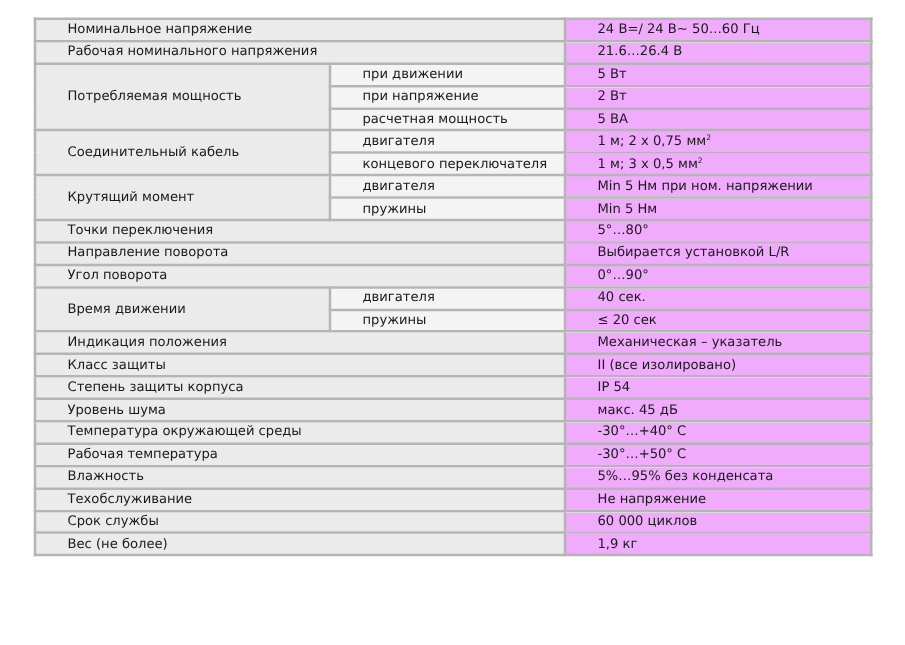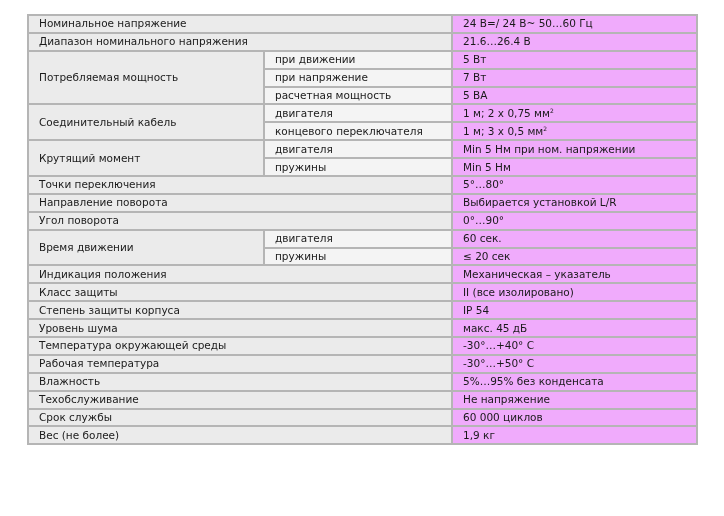--- a/index.html
+++ b/index.html
@@ -1,20 +1,20 @@
 <!DOCTYPE html>
 <html><head>
   <meta charset="utf-8">
   <style>
     html, body { margin: 0; padding: 0; background: #ffffff; }
     body { width: 724px; height: 516px; position: relative; overflow: hidden;
            font-family: "DejaVu Sans", sans-serif; font-size: 10.5px; color: #1a1a1a; }
     table.spec { position: absolute; left: 27px; top: 14px; border-collapse: collapse;
                  width: 669px; table-layout: fixed; }
-    table.spec td { border: 2px solid #b5b5b5; height: 15.9px; padding: 0 0 0 10px;
+    table.spec td { border: 2px solid #b5b5b5; height: 15.9px; padding: 0 0 0 25px;
                     line-height: 15px; white-space: nowrap; overflow: hidden; vertical-align: middle; }
     td.lab { background: #ebebeb; }
     td.sub { background: #f4f4f4; padding-left: 8px; margin-left: 40px; }
     td.val { background: #f0abfc; padding-left: 20px; }
     col.c1 { width: 236px; }
     col.c2 { width: 188px; }
     col.c3 { width: 245px; }
     sup { font-size: 6px; line-height: 0; vertical-align: 4px; }
   </style>
 </head>
@@ -25,31 +25,31 @@
       <col class="c1">
       <col class="c2">
       <col class="c3">
     </colgroup>
   <tbody id="spec-body">
       <tr>
         <td class="lab" colspan="2">Номинальное напряжение</td>
         <td class="val">24 В=/ 24 В~ 50…60 Гц</td>
       </tr>
       <tr>
-        <td class="lab" colspan="2">Диапазон номинального напряжения</td>
+        <td class="lab" colspan="2">Рабочая номинального напряжения</td>
         <td class="val">21.6…26.4 В</td>
       </tr>
       <tr>
         <td class="lab" rowspan="3">Потребляемая мощность</td>
         <td class="sub">при движении</td>
         <td class="val"><span>5 Вт</span></td>
       </tr>
       <tr>
         <td class="sub">при напряжение</td>
-        <td class="val"><span>7 Вт</span></td>
+        <td class="val"><span>2 Вт</span></td>
       </tr>
       <tr>
         <td class="sub">расчетная мощность</td>
         <td class="val"><span>5 ВА</span></td>
       </tr>
       <tr>
         <td class="lab" rowspan="2">Соединительный кабель</td>
         <td class="sub">двигателя</td>
         <td class="val"><span>1 м; 2 х 0,75 мм</span><sup>2</sup></td>
       </tr>
@@ -74,21 +74,21 @@
         <td class="lab" colspan="2">Направление поворота</td>
         <td class="val">Выбирается установкой L/R</td>
       </tr>
       <tr>
         <td class="lab" colspan="2">Угол поворота</td>
         <td class="val">0°…90°</td>
       </tr>
       <tr>
         <td class="lab" rowspan="2">Время движении</td>
         <td class="sub">двигателя</td>
-        <td class="val"><span>60 сек.</span></td>
+        <td class="val"><span>40 сек.</span></td>
       </tr>
       <tr>
         <td class="sub">пружины</td>
         <td class="val"><span>≤ 20 сек</span></td>
       </tr>
       <tr>
         <td class="lab" colspan="2">Индикация положения</td>
         <td class="val">Механическая – указатель</td>
       </tr>
       <tr>

